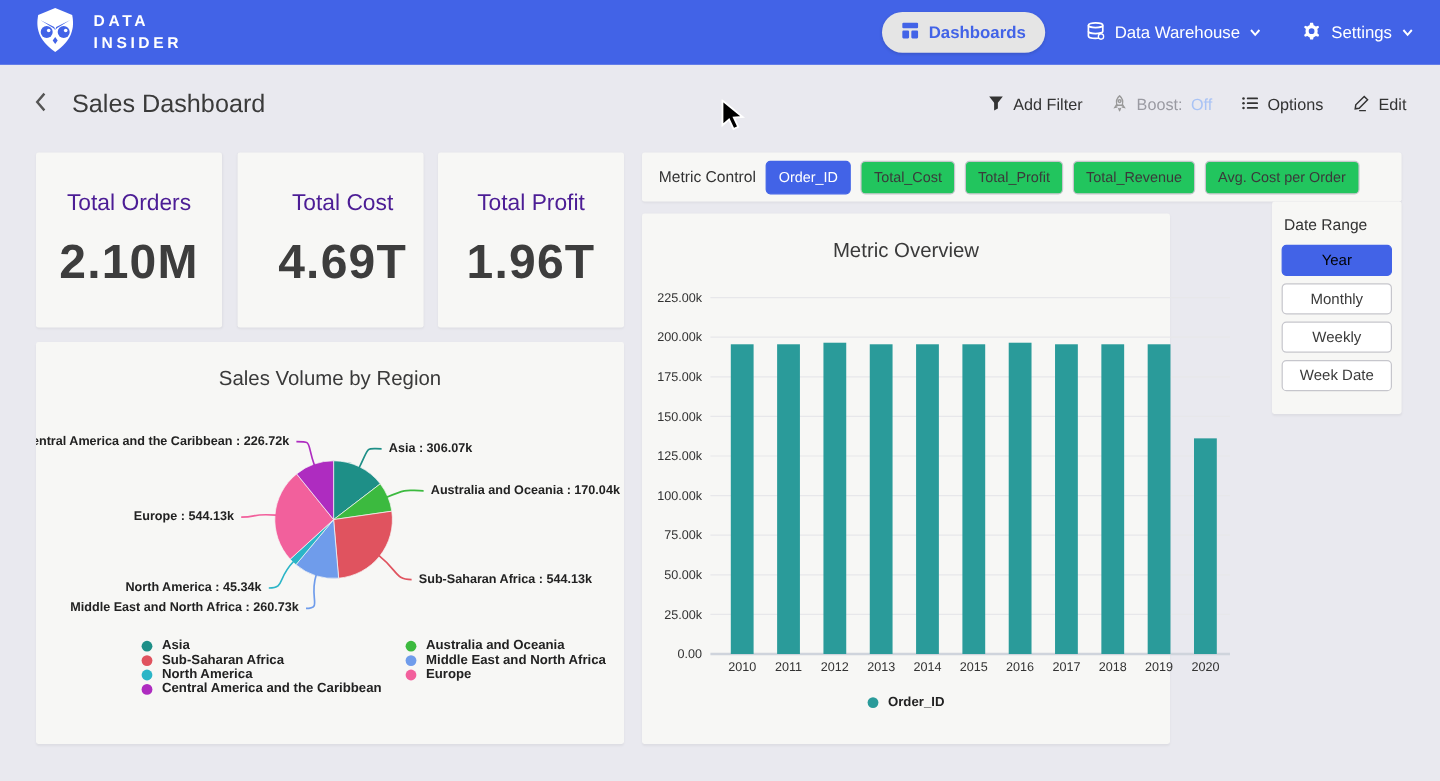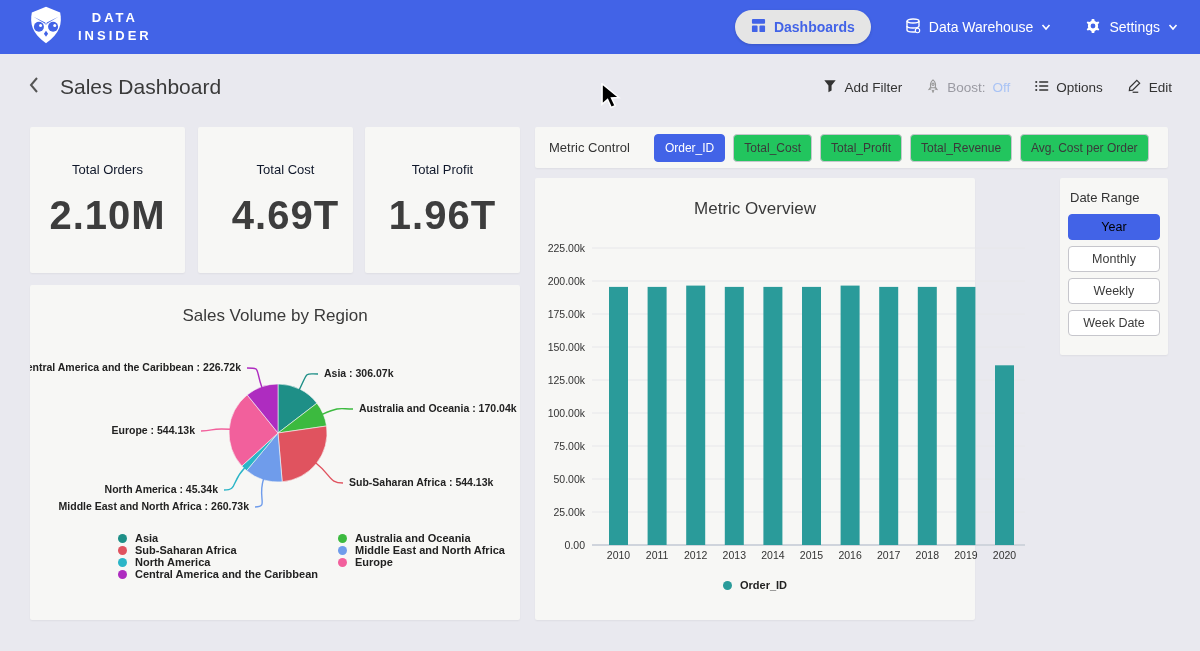--- a/index.html
+++ b/index.html
@@ -3,55 +3,55 @@
 <meta charset="utf-8">
 <style>
   * { margin:0; padding:0; box-sizing:border-box; }
   html,body { width:1200px; height:651px; overflow:hidden; }
   body { font-family:"Liberation Sans", sans-serif; background:#e9e9ef; position:relative; }
 
   
   .topnav { position:absolute; left:0; top:0; width:1200px; height:54px;
             background:#4263e7; display:flex; align-items:center; justify-content:space-between;
             padding:0 22px 0 26px; }
-  .brand { display:flex; align-items:center; gap:12px;text-align:center; }
+  .brand { display:flex; align-items:center; gap:12px; }
   .brand-text { color:#fff; font-size:13px; font-weight:bold; letter-spacing:3px; line-height:1.35; }
   .nav-right { display:flex; align-items:center; gap:34px; }
   .nav-item { display:flex; align-items:center; gap:8px; color:#fff; font-size:14px; font-weight:500; cursor:pointer; }
   .nav-pill { background:#e5e5e5; color:#4263e7; border-radius:18px; padding:8px 16px; display:flex; align-items:center; gap:8px;
               font-size:14px; font-weight:600; box-shadow:0 1px 3px rgba(0,0,0,.15); }
   .chev { width:10px; height:10px; }
 
   
   .page-header { position:absolute; left:0; top:54px; width:1200px; height:66px;
                  display:flex; align-items:center; justify-content:space-between; padding:0 28px 0 26px; }
   .ph-left { display:flex; align-items:center; gap:18px; }
   .page-title { font-size:21px; font-weight:500; color:#3a3a3a; }
   .ph-right { display:flex; align-items:center; gap:24px;justify-content:space-between; }
   .ph-action { display:flex; align-items:center; gap:7px; font-size:13.5px; font-weight:500; color:#333; cursor:pointer; }
   .boost-label { color:#9a9aa2; }
   .boost-value { color:#a9c3f5; }
 
   
   .card { position:absolute; background:#f7f7f5; border-radius:2px; box-shadow:0 1px 2px rgba(0,0,0,.05); }
   .kpi { width:155px; height:146px; display:flex; flex-direction:column; align-items:center; justify-content:center; gap:16px; }
-  .kpi-label { font-size:13px; font-weight:500; color:#0f172a; }
+  .kpi-label { font-size:19px; font-weight:500; color:#4c1d95; }
   .kpi-value { font-size:40px; font-weight:700; color:#3d3d3d; letter-spacing:1px; }
 
   .chart-title { position:absolute; width:100%; text-align:center; font-size:17px; color:#3a3a3a; font-weight:400; }
 
   
   .metric-bar { left:535px; top:127px; width:633px; height:41px; display:flex; align-items:center; gap:8px; padding:0 14px; }
-  .metric-label { font-size:13px; color:#333; margin-right:16px; white-space:nowrap; }
+  .metric-label { font-size:13px; color:#333; margin-right:0; white-space:nowrap; }
   .chip { background:#22c55e; border:1px solid #c6c6cc; border-radius:4px; color:#3a3a3a;
           font-size:12px; font-family:"Liberation Sans",sans-serif; padding:6px 10px; cursor:pointer; white-space:nowrap; }
   .chip.selected { background:#4263e7; border-color:#4263e7; color:#fff; }
 
   
-  .date-panel { left:1060px; top:178px; width:108px; height:177px; padding:12px 8px; }
+  .date-panel { left:1060px; top:168px; width:108px; height:177px; padding:12px 8px; }
   .date-label { font-size:13px; color:#333; margin:0 0 9px 2px; }
   .date-btn { display:block; width:92px; margin:0 auto 6px auto; background:#fff; border:1px solid #c6c6cc;
               border-radius:4px; color:#3a3a3a; font-size:12.5px; font-family:"Liberation Sans",sans-serif;
               padding:5px 0; text-align:center; cursor:pointer; }
   .date-btn.selected { background:#4263e7; border-color:#4263e7; color:#000000; }
 
   
   .pie-card { left:30px; top:285px; width:490px; height:335px; }
   .pie-card .chart-title { top:21px; }
   .legend { position:absolute; left:88px; top:247px; display:flex; gap:20px; }

